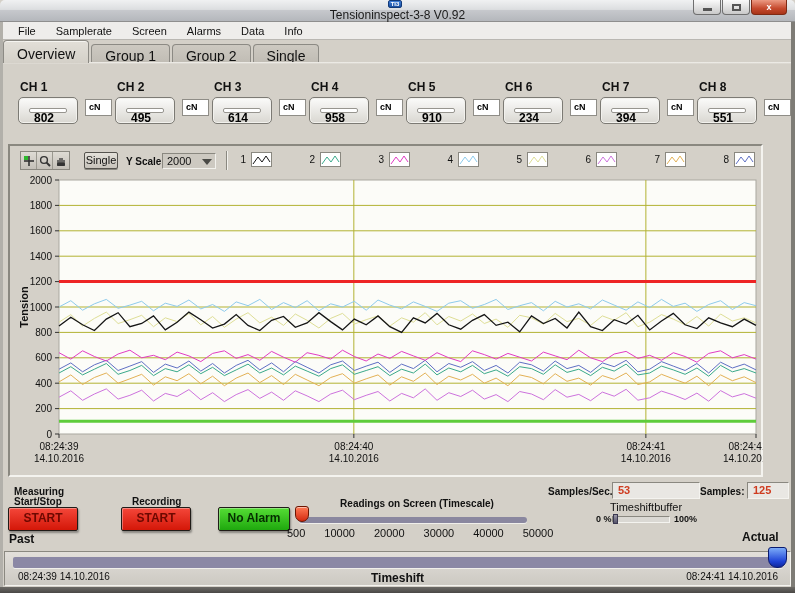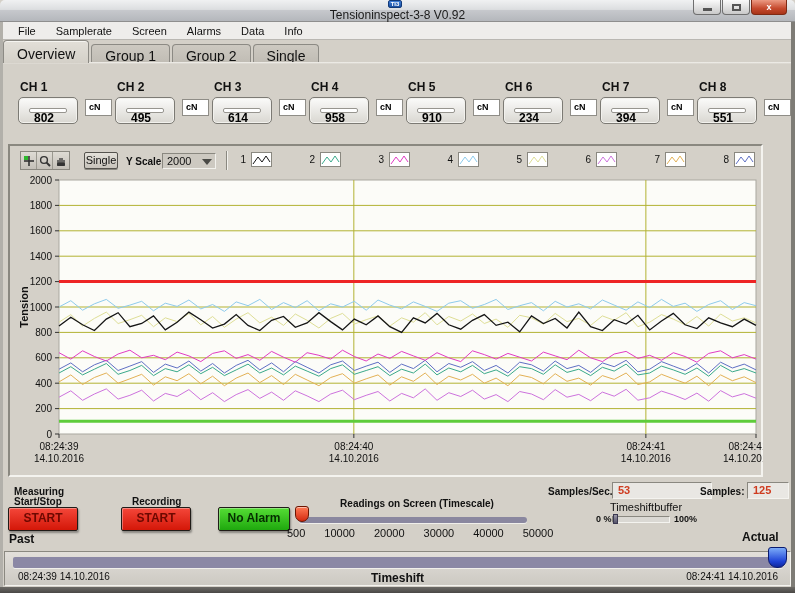--- a/index.html
+++ b/index.html
@@ -396,21 +396,21 @@
       <span>10000</span>
       <span>20000</span>
       <span>30000</span>
       <span>40000</span>
       <span>50000</span>
     </div>
 
   <div class="ctl-label" style="left:9px;top:532px;font-size:12px;">Past</div>
 
   <div class="ctl-label" style="left:548px;top:486px;">Samples/Sec.:</div>
-  <div class="readout" style="left:612px;top:482px;width:100px;">53</div>
+  <div class="readout" style="left:612px;top:482px;width:88px;">53</div>
   <div class="ctl-label" style="left:700px;top:486px;">Samples:</div>
   <div class="readout" style="left:747px;top:482px;width:42px;">125</div>
 
   <div class="ctl-label" style="left:596px;top:501px;width:100px;text-align:center;font-size:11px;font-weight:normal;">Timeshiftbuffer</div>
   <div class="ctl-label" style="left:596px;top:514px;font-size:9px;">0 %</div>
   <div class="mini-track"></div>
   <div class="mini-thumb"></div>
   <div class="ctl-label" style="left:674px;top:514px;font-size:9px;">100%</div>
 
   <div class="ctl-label" style="left:742px;top:530px;font-size:12px;">Actual</div>

